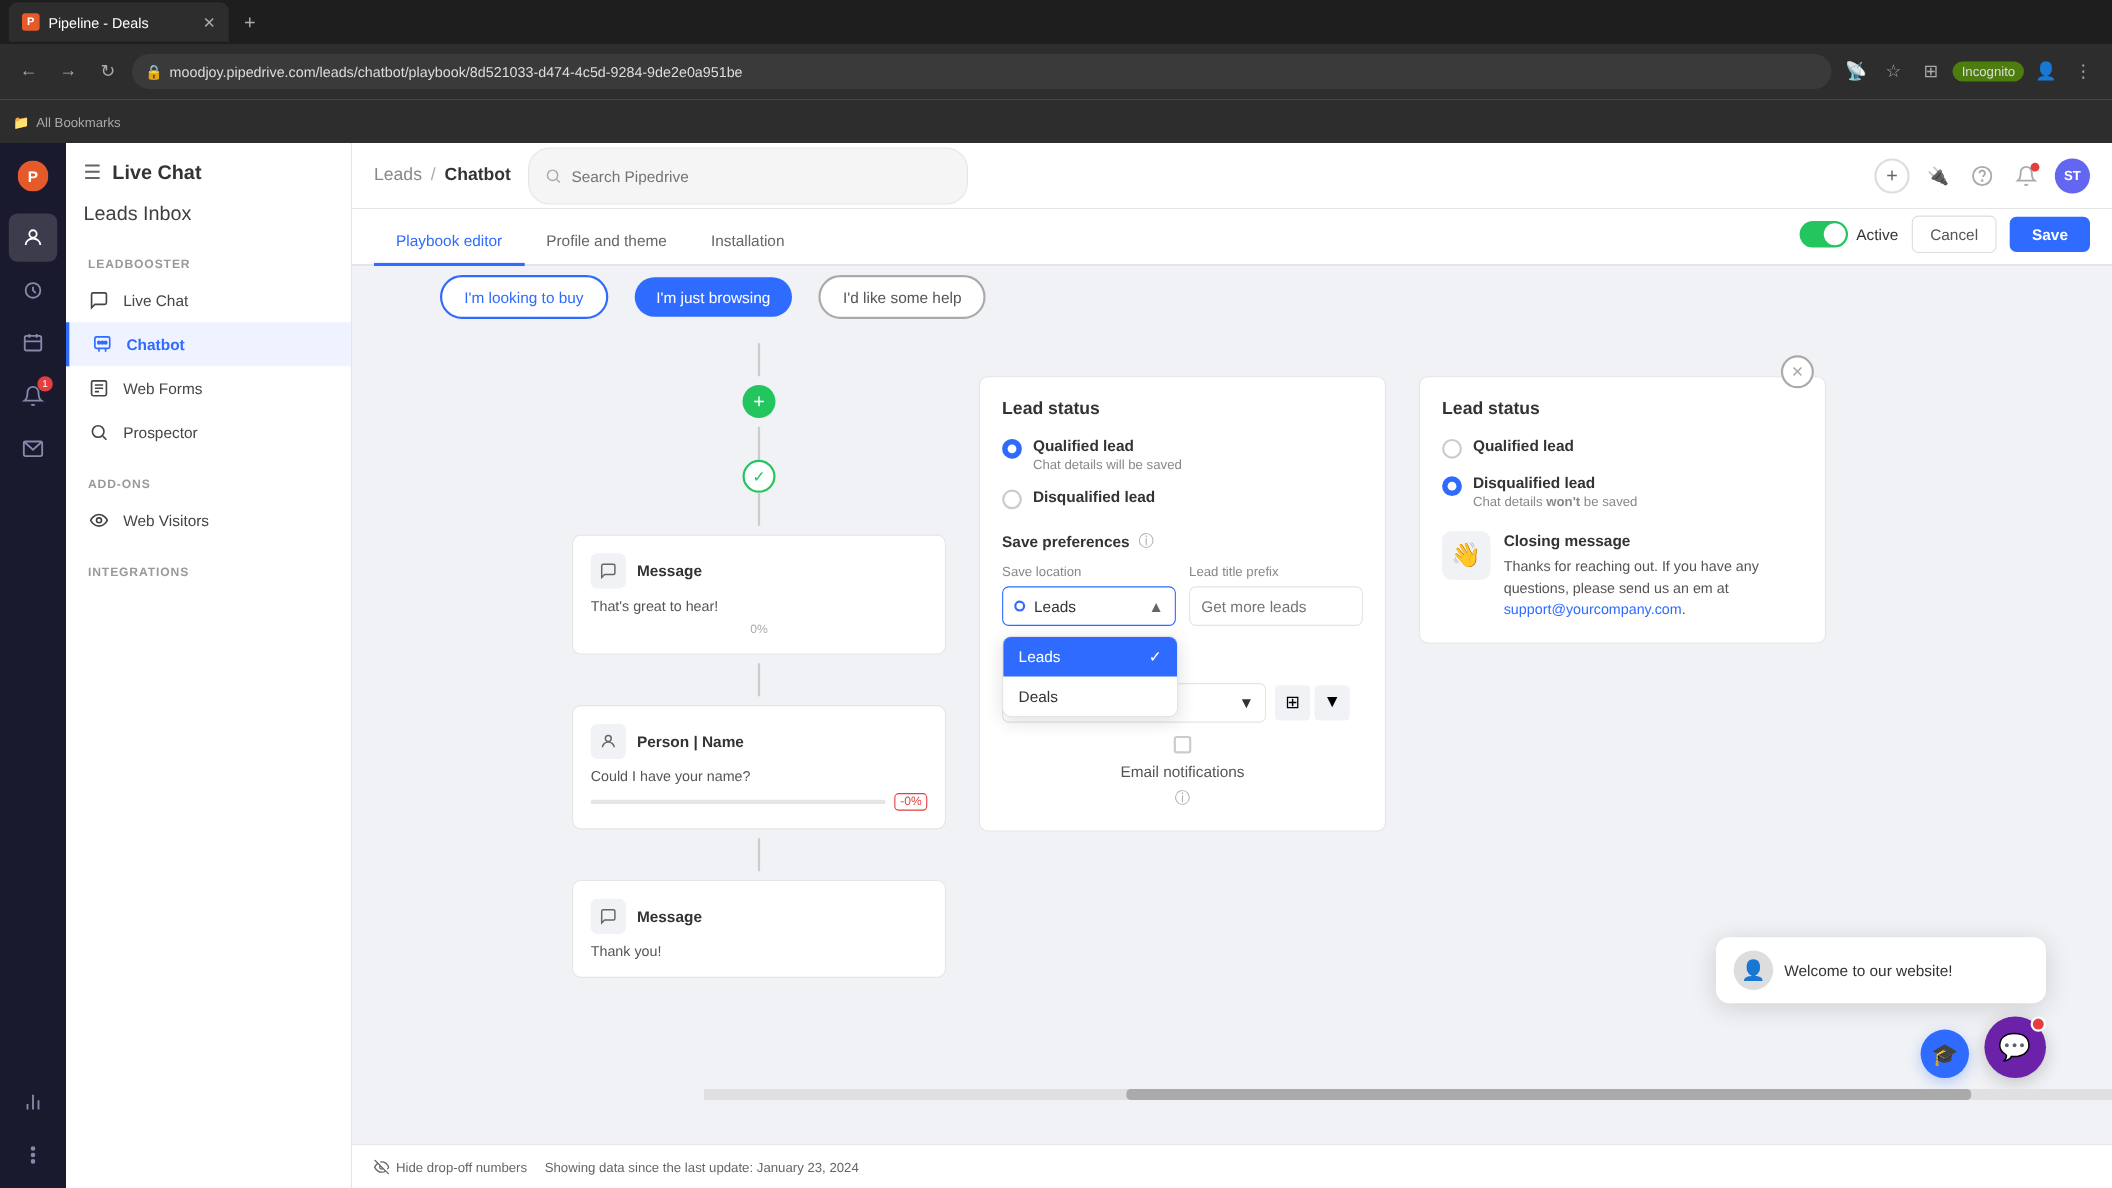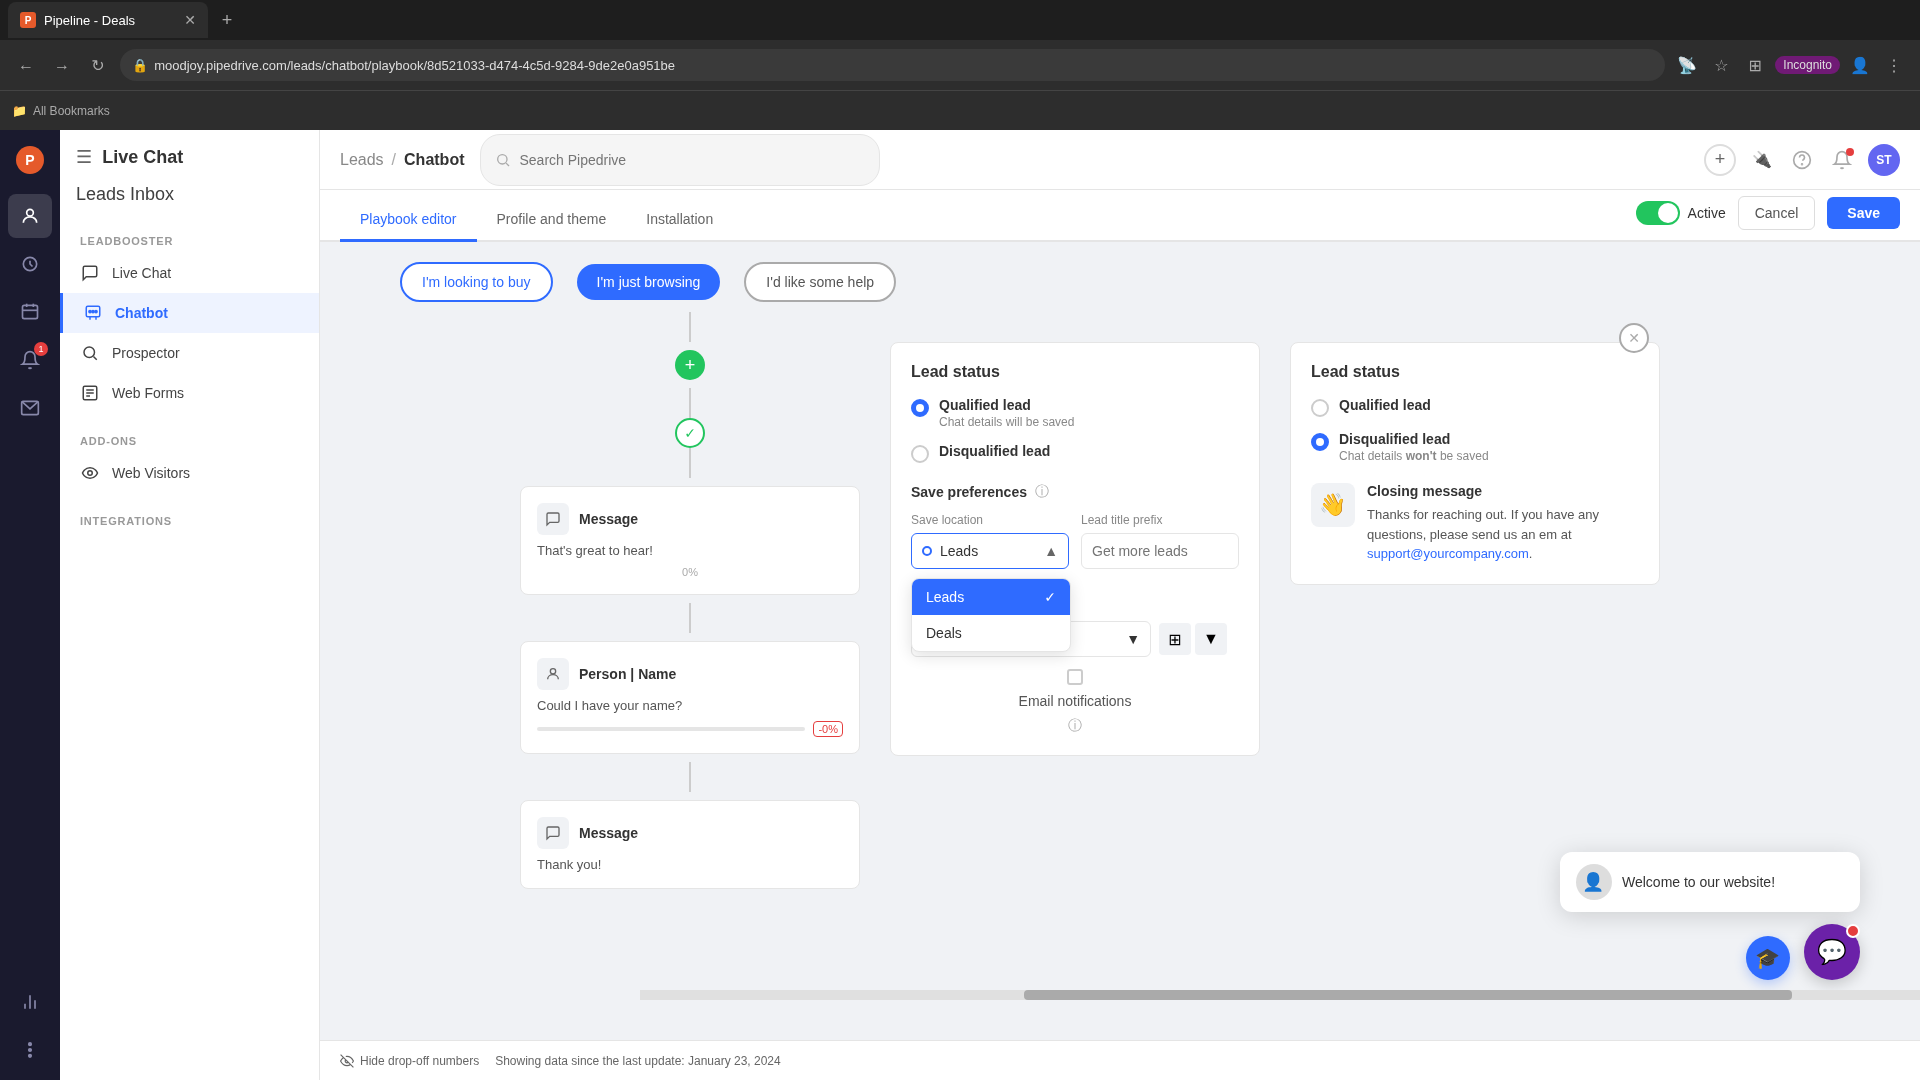--- a/index.html
+++ b/index.html
@@ -9,21 +9,21 @@
     .browser-tab.active { background: #2d2d2d; }
     .tab-favicon { width: 16px; height: 16px; background: #e55a2b; border-radius: 3px; display: flex; align-items: center; justify-content: center; color: white; font-size: 10px; font-weight: bold; }
     .tab-close { margin-left: auto; color: #aaa; cursor: pointer; font-size: 14px; }
     .tab-new { background: none; color: #aaa; font-size: 18px; width: 30px; height: 30px; display: flex; align-items: center; justify-content: center; cursor: pointer; }
     .browser-nav { background: #2d2d2d; height: 50px; display: flex; align-items: center; padding: 0 12px; gap: 8px; }
     .nav-btn { background: none; border: none; color: #aaa; font-size: 16px; cursor: pointer; width: 28px; height: 28px; display: flex; align-items: center; justify-content: center; border-radius: 4px; }
     .address-bar { flex: 1; background: #3a3a3a; border-radius: 20px; height: 32px; display: flex; align-items: center; padding: 0 12px; color: #ddd; font-size: 13px; }
     .address-lock { margin-right: 6px; color: #aaa; }
     .nav-right { display: flex; align-items: center; gap: 6px; }
     .nav-icon { color: #aaa; font-size: 16px; cursor: pointer; width: 28px; height: 28px; display: flex; align-items: center; justify-content: center; }
-    .incognito-badge { background: #701a75; color: #ddd; font-size: 12px; padding: 2px 8px; border-radius: 12px; }
+    .incognito-badge { background: #4d7c0f; color: #ddd; font-size: 12px; padding: 2px 8px; border-radius: 12px; }
     .bookmarks-bar { background: #2d2d2d; height: 40px; display: flex; align-items: center; padding: 0 12px; border-top: 1px solid #444; color: #aaa; font-size: 12px; gap: 6px; }
 
     
     .app-container { display: flex; height: 950px; background: #fff; }
 
     
     .icon-sidebar { width: 60px; background: #1a1a2e; display: flex; flex-direction: column; align-items: center; padding: 8px 0; gap: 4px; }
     .icon-sidebar-item { width: 44px; height: 44px; display: flex; align-items: center; justify-content: center; border-radius: 8px; cursor: pointer; color: #8888aa; font-size: 18px; position: relative; }
     .icon-sidebar-item.active { background: rgba(255,255,255,0.15); color: #fff; }
     .badge-red { position: absolute; top: 4px; right: 4px; background: #e53e3e; color: white; border-radius: 50%; width: 14px; height: 14px; font-size: 9px; display: flex; align-items: center; justify-content: center; }
@@ -234,36 +234,36 @@
               <circle cx="16" cy="10" r="1.5" fill="#2f6bff"></circle>
               <path d="M8 17v4" stroke="#2f6bff"></path>
               <path d="M16 17v4" stroke="#2f6bff"></path>
             </svg>
         </div>
         <span>Chatbot</span>
       </div>
       <div class="sidebar-item">
         <div class="sidebar-item-icon">
           <svg width="18" height="18" viewBox="0 0 24 24" fill="none" stroke="currentColor" stroke-width="2">
-              <circle cx="11" cy="11" r="7"></circle>
-              <path d="M21 21l-4.35-4.35"></path>
-            </svg>
-        </div>
-        <span>Prospector</span>
-      </div>
-      <div class="sidebar-item">
-        <div class="sidebar-item-icon">
-          <svg width="18" height="18" viewBox="0 0 24 24" fill="none" stroke="currentColor" stroke-width="2">
               <rect x="3" y="3" width="18" height="18" rx="2"></rect>
               <line x1="7" y1="8" x2="17" y2="8"></line>
               <line x1="7" y1="12" x2="17" y2="12"></line>
               <line x1="7" y1="16" x2="12" y2="16"></line>
             </svg>
         </div>
         <span>Web Forms</span>
+      </div>
+      <div class="sidebar-item">
+        <div class="sidebar-item-icon">
+          <svg width="18" height="18" viewBox="0 0 24 24" fill="none" stroke="currentColor" stroke-width="2">
+              <circle cx="11" cy="11" r="7"></circle>
+              <path d="M21 21l-4.35-4.35"></path>
+            </svg>
+        </div>
+        <span>Prospector</span>
       </div>
     </div>
 
     <div class="sidebar-section">
       <div class="sidebar-section-label">ADD-ONS</div>
       <div class="sidebar-item" style="position:relative">
         <div class="sidebar-item-icon">
           <svg width="18" height="18" viewBox="0 0 24 24" fill="none" stroke="currentColor" stroke-width="2">
               <circle cx="12" cy="12" r="3"></circle>
               <path d="M2 12C2 12 5 5 12 5s10 7 10 7-3 7-10 7S2 12 2 12z"></path>
@@ -331,21 +331,21 @@
           </div>
           <span>Active</span>
         </div>
         <button class="cancel-btn">Cancel</button>
         <button class="save-btn">Save</button>
       </div>
     </div>
 
     <div class="canvas-area" style="position:relative; overflow:hidden;">
 
-      <div style="position:absolute; top:20px; left:80px; display:flex; gap:24px; align-items:center;">
+      <div style="position:absolute; top:8px; left:80px; display:flex; gap:24px; align-items:center;">
         <button class="chat-btn-outline">I'm looking to buy</button>
         <button class="chat-btn-blue">I'm just browsing</button>
         <button class="chat-btn-outline2">I'd like some help</button>
       </div>
 
       <div style="position:absolute; top:70px; left:200px; display:flex; flex-direction:column; align-items:center;">
         <div class="connector-line"></div>
         <div class="node-plus">+</div>
         <div class="connector-line"></div>
         <div class="node-check">✓</div>

